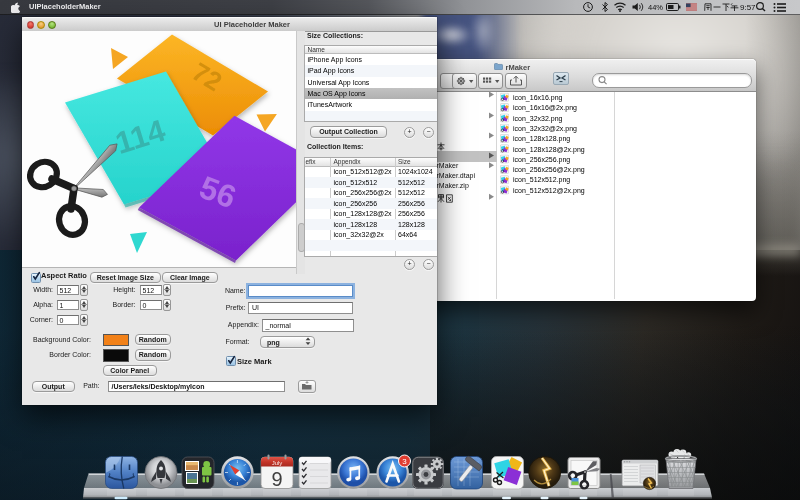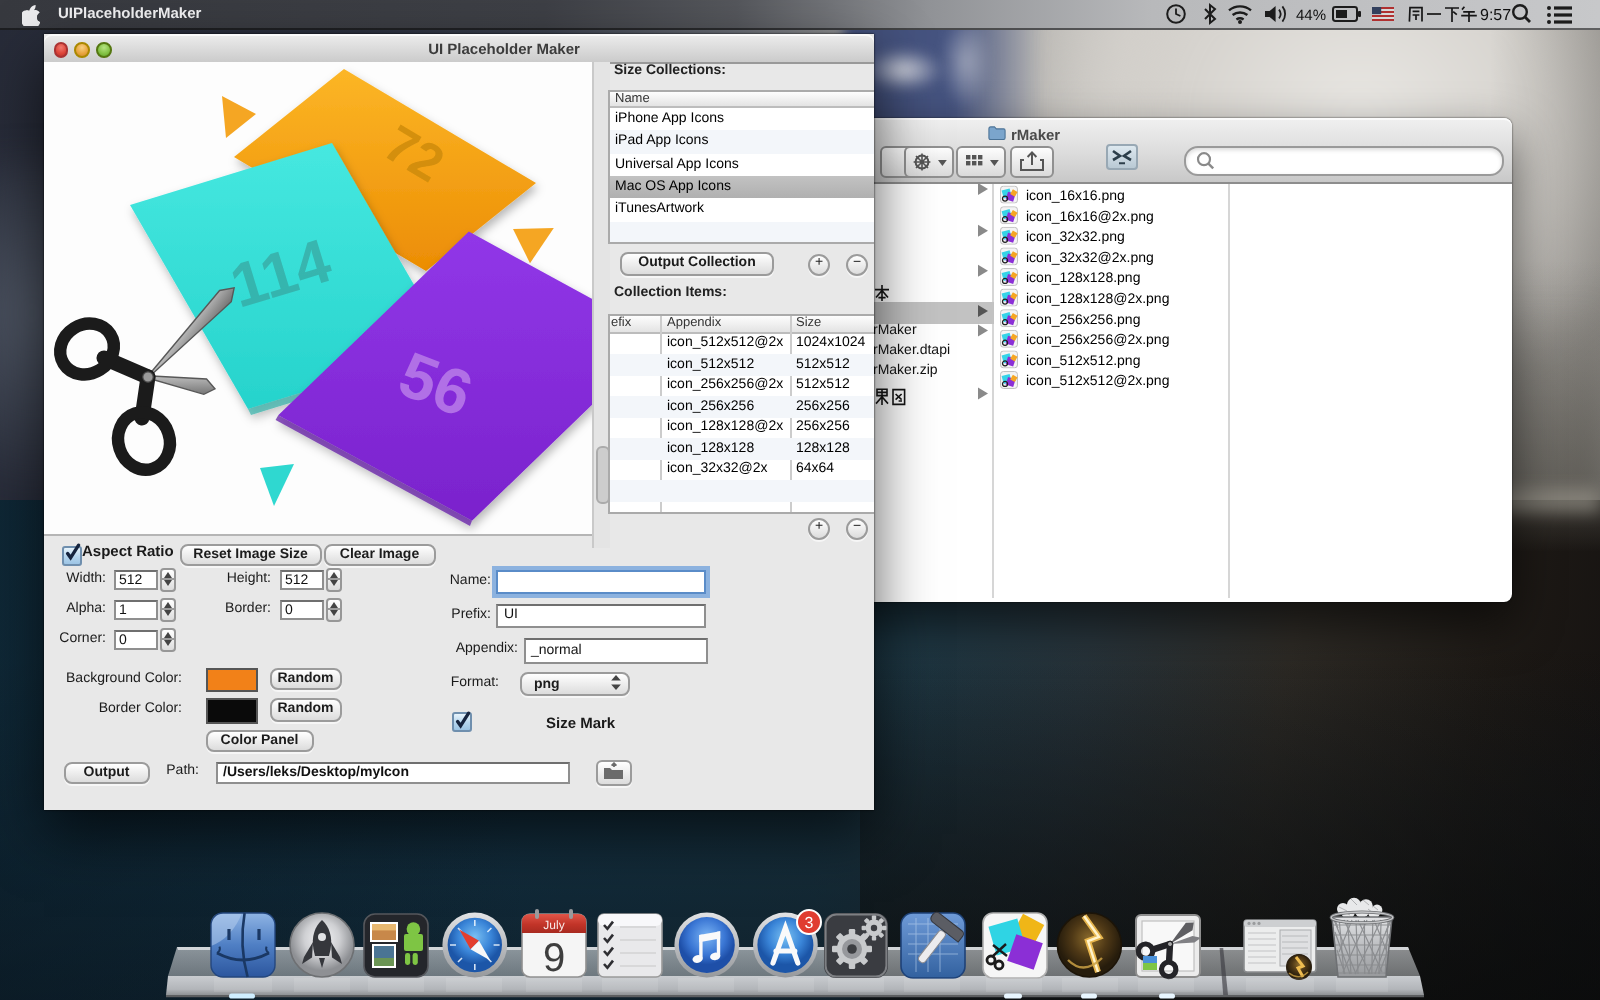--- a/index.html
+++ b/index.html
@@ -469,21 +469,21 @@
       <svg width="8" height="9" viewBox="0 0 8 9" style="position:absolute;right:2px;top:.8px;">
           <path d="M4 0.5 L6.4 3.2 H1.6 Z" fill="#444"></path>
           <path d="M4 8 L1.6 5.3 H6.4 Z" fill="#444"></path>
         </svg>
       </div>
     <div class="abs" style="left:204px;top:339px;width:8px;height:8px;border-radius:1.5px;background:linear-gradient(#e8f4fc,#b5d5ee 55%,#9cc4e4);border:.5px solid #6f8fae;">
       <svg width="10" height="10" viewBox="0 0 10 10" style="position:absolute;left:-1px;top:-2.5px;">
           <path d="M2.8 5.8 L4.3 7.9 L8.3 1.6" stroke="#16243e" stroke-width="1.7" fill="none" stroke-linecap="round"></path>
         </svg>
       </div>
-    <div class="abs lbl" style="left:215px;top:339.5px;font-size:7.5px;font-weight:bold;margin-left:36px;">Size Mark</div>
+    <div class="abs lbl" style="left:215px;top:339.5px;font-size:7.5px;font-weight:bold;">Size Mark</div>
   </div>
 
   <div id="dock" class="abs" style="left:0;top:440px;width:800px;height:60px;">
   <svg width="800" height="60" viewBox="0 0 800 60">
     <defs>
       <linearGradient id="dsh" x1="0" y1="0" x2="0" y2="1">
             <stop offset="0" stop-color="#dadde0" stop-opacity=".62"></stop>
             <stop offset="1" stop-color="#b2b6b9" stop-opacity=".58"></stop>
           </linearGradient>
       <linearGradient id="dfr" x1="0" y1="0" x2="0" y2="1">

